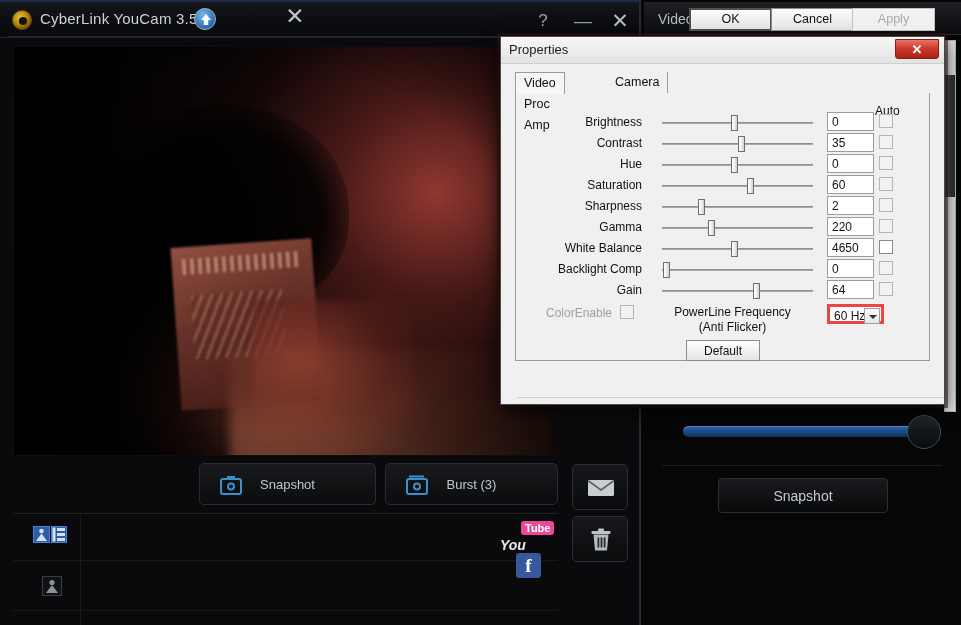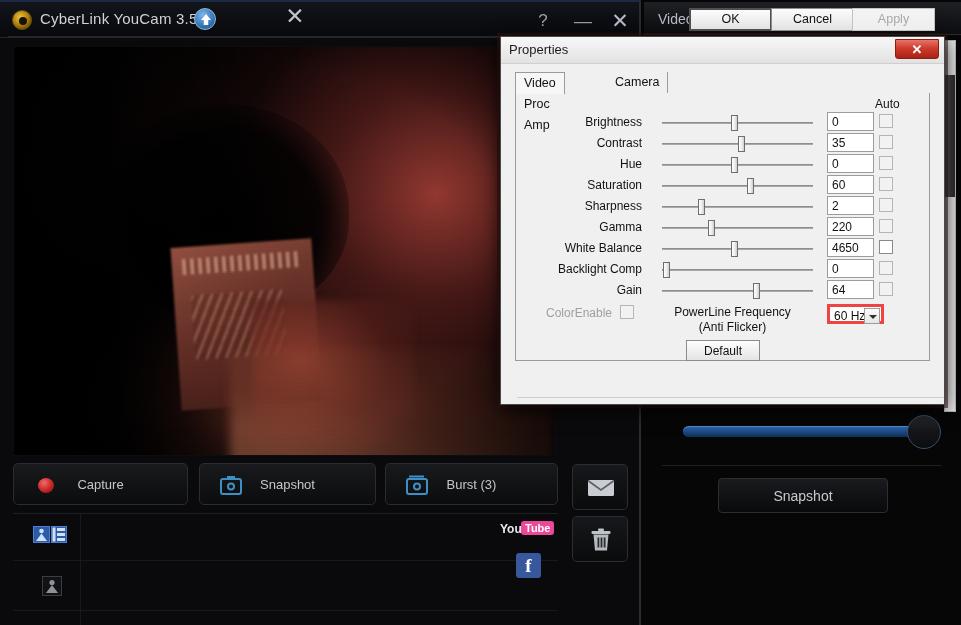--- a/index.html
+++ b/index.html
@@ -165,21 +165,21 @@
   }
   #thumb-film {
     left: 38px; top: 12px; width: 16px; height: 17px;
     background: #2c5ca8; border: 1px solid #4b7fd0;
   }
   #thumb-person-b {
     left: 29px; top: 62px; width: 20px; height: 20px;
     background: #111214; border: 1px solid #3a3d42;
   }
   #yt-logo { position: absolute; left: 500px; top: 519px; height: 14px; }
-  #yt-you { position: absolute; left: 0; top: 1px; color: #e7e9ec; font-size: 12px; font-weight: bold; }
+  #yt-you { position: absolute; left: 0; top: 16px; color: #e7e9ec; font-size: 14px; font-weight: bold; font-style: italic; }
   #yt-tube {
     position: absolute; left: 21px; top: 0; padding: 1px 4px 1px 4px; border-radius: 3px;
     background: #ec4899; color: #fff; font-size: 11px; font-weight: bold;
   }
   #fb-logo {
     position: absolute; left: 516px; top: 551px; width: 25px; height: 25px;
     background: #37589c; border-radius: 3px;
     color: #fff; font-size: 19px; font-weight: bold;
     font-family: "Liberation Serif", serif;
     text-align: center; line-height: 25px;
@@ -261,21 +261,21 @@
     position: absolute; top: 0; height: 22px; padding: 0 8px;
     font-size: 12.5px; color: #111; line-height: 21px;
     background: #f0f0f0;
   }
   #tab-vpa { left: 0; border: 1px solid #9a9a9a; border-bottom: none; background: #f6f6f6; z-index: 2; }
   #tab-cc  { left: 92px; border-right: 1px solid #9a9a9a; }
   #tabpanel {
     position: absolute; left: 6px; top: 27px; width: 415px; height: 268px;
     border: 1px solid #9a9a9a; border-top: none; background: #f0f0f0;
   }
-  #lbl-auto { position: absolute; left: 875px; top: 97px; font-size: 12px; color: #111; }
+  #lbl-auto { position: absolute; left: 875px; top: 104px; font-size: 12px; color: #111; }
 
   .row { position: absolute; left: 0; width: 445px; height: 21px; }
   .row-label {
     position: absolute; left: 0; width: 142px; top: 3px;
     text-align: right; font-size: 12px; color: #111;
   }
   .slider { position: absolute; left: 160px; top: 0; width: 155px; height: 21px; }
   .slider-track {
     position: absolute; left: 2px; top: 10px; width: 151px; height: 2px;
     background: #a8a8a8; border-top: 1px solid #8e8e8e;
@@ -373,24 +373,20 @@
         <div class="vl" id="vl-booktext"></div>
         <div class="vl" id="vl-bookart"></div>
         <div class="vl" id="vl-arm"></div>
         <div class="vl" id="vl-blanket"></div>
         <div class="vl" id="vl-noise"></div>
         <div class="vl" id="vl-vig"></div>
       </div>
     </div>
 
     <div id="capture-bar">
-      <div class="cap-btn" id="btn-capture">
-        <span id="ic-record"></span>
-        <span class="lbl">Capture</span>
-      </div>
       <div class="cap-btn" id="btn-snapshot">
         <span class="ic-cam">
           <svg width="22" height="20" viewBox="0 0 22 20" aria-hidden="true">
             <rect x="1" y="4" width="20" height="15" rx="2" fill="none" stroke="#3f8fc7" stroke-width="2"></rect>
             <rect x="7" y="1" width="8" height="3" fill="#3f8fc7"></rect>
             <circle cx="11" cy="11.5" r="4" fill="#3f8fc7"></circle>
             <circle cx="11" cy="11.5" r="2" fill="#0d1015"></circle>
           </svg>
         </span>
         <span class="lbl">Snapshot</span>

